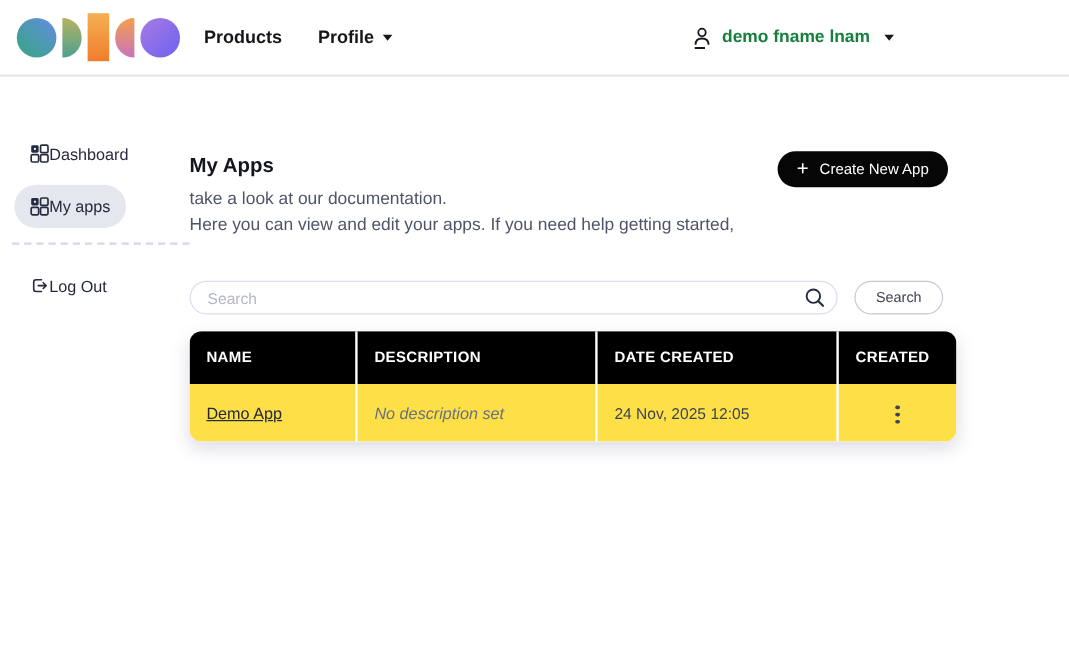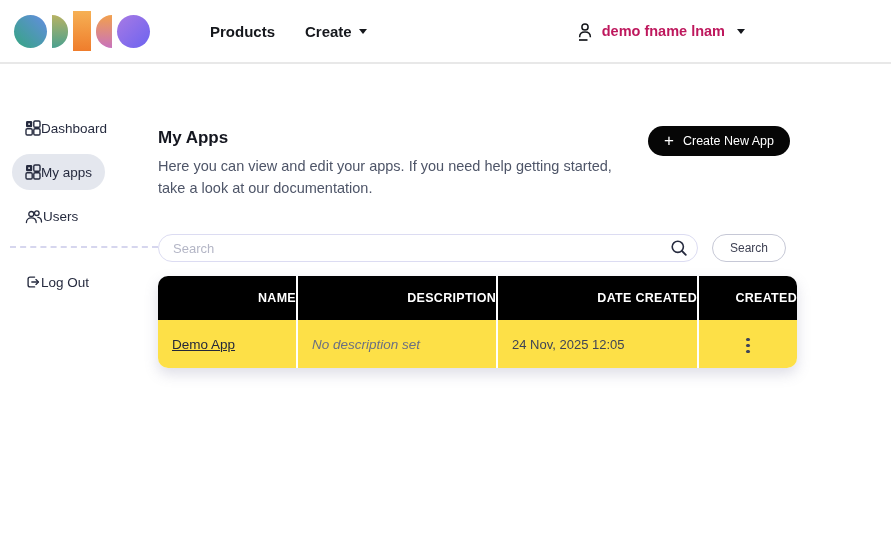--- a/index.html
+++ b/index.html
@@ -8,25 +8,25 @@
 
   
   .navbar { height:64px; display:flex; align-items:center; border-bottom:2px solid #e8e8e8; background:#fff; padding-left:14px; }
   .logo { display:flex; align-items:center; gap:5px; cursor:pointer; }
   .logo .sh { display:block; }
   .sh-c1 { width:33px; height:33px; border-radius:50%; background:linear-gradient(225deg,#5f8fd8 10%,#3aa38a 90%); }
   .sh-d  { width:16px; height:33px; border-radius:0 33px 33px 0; background:linear-gradient(180deg,#b7b263,#4ba18f); }
   .sh-bar{ width:18px; height:40px; background:linear-gradient(180deg,#f6b054,#ef7d2c); }
   .sh-cl { width:16px; height:33px; border-radius:33px 0 0 33px; background:linear-gradient(180deg,#f2a04c,#c873bd); }
   .sh-c2 { width:33px; height:33px; border-radius:50%; background:linear-gradient(135deg,#a87ae4,#6c63f0); }
-  .nav-links { display:flex; align-items:center; gap:30px; margin-left:60px; }
+  .nav-links { display:flex; align-items:center; gap:30px; margin-left:20px; }
   .nav-link { font-size:15px; font-weight:700; color:#15171c; text-decoration:none; display:flex; align-items:center; gap:7px; cursor:pointer; }
   .caret { width:0; height:0; border-left:4.5px solid transparent; border-right:4.5px solid transparent; border-top:5.5px solid #15171c; display:inline-block; }
   .user-menu { margin-left:auto; margin-right:146px; display:flex; align-items:center; gap:8px; cursor:pointer; }
-  .user-name { font-size:14.5px; font-weight:600; color:#be185d; }
+  .user-name { font-size:14.5px; font-weight:600; color:#15803d; }
 
   
   .layout { display:flex; }
   .sidebar { width:158px; padding:46px 0 0 12px; flex-shrink:0; }
   .side-item { display:flex; align-items:center; height:36px; padding:0 13px; border-radius:18px; width:max-content; margin-bottom:8px; cursor:pointer; color:#262b3f; }
   .side-item.active { background:#e4e7ee; }
   .side-label { font-size:13.5px; font-weight:500; color:#262b3f; }
   .side-divider { border-top:2px dashed #d6d6ee; margin:12px 0 16px -2px; width:148px; }
 
   .main { width:639px; padding-top:62px; }
@@ -40,21 +40,21 @@
   .search-field { position:relative; flex:1; }
   .search-field input { width:100%; height:28px; border:1px solid #dcdcf2; border-radius:14px; padding:0 36px 0 14px; font-family:"Liberation Sans",sans-serif; font-size:13px; color:#2c2f3e; outline:none; background:#fff; }
   .search-field input::placeholder { color:#b4b6c6; }
   .search-ic { position:absolute; right:9px; top:4px; cursor:pointer; }
   .search-btn { height:28px; padding:0 17px; margin-right:11px; border:1px solid #c6c8d6; border-radius:14px; background:#fff; font-family:"Liberation Sans",sans-serif; font-size:12px; color:#3f4254; cursor:pointer; }
 
   
   .table-wrap { margin-top:14px; border-radius:10px; overflow:hidden; box-shadow:0 6px 14px rgba(100,100,140,0.22); }
   table { width:100%; border-collapse:collapse; table-layout:fixed; }
   col.c-name{width:139px;} col.c-desc{width:200px;} col.c-date{width:201px;} col.c-act{width:99px;}
-  thead th { background:#000; color:#fff; font-size:12.5px; font-weight:700; letter-spacing:0.3px; text-align:right; height:44px; padding-left:14px; }
+  thead th { background:#000; color:#fff; font-size:12.5px; font-weight:700; letter-spacing:0.3px; text-align:left; height:44px; padding-left:14px; }
   thead th:not(:last-child), tbody td:not(:last-child) { border-right:2px solid #fff; }
   tbody td { background:#fde047; height:48px; padding-left:14px; font-size:13.5px; }
   td.action { text-align:center; padding-left:0; }
   .app-link { color:#24283a; font-weight:500; text-decoration:underline; cursor:pointer; }
   .desc-txt { font-style:italic; color:#6a6f82; }
   .date-txt { color:#3e4356; font-size:13px;text-align:right; }
   .kebab { background:transparent; border:none; cursor:pointer; display:inline-flex; flex-direction:column; align-items:center; gap:2.5px; padding:6px 10px; }
   .kebab .dot { width:3.2px; height:3.2px; border-radius:50%; background:#3f4459; }
 
   .icon { flex-shrink:0; }
@@ -68,21 +68,21 @@
     <div class="logo">
       <span class="sh sh-c1"></span>
       <span class="sh sh-d"></span>
       <span class="sh sh-bar"></span>
       <span class="sh sh-cl"></span>
       <span class="sh sh-c2"></span>
     </div>
     <nav class="nav-links">
       <a class="nav-link">Products</a>
       <a class="nav-link">
-        <span>Create</span>
+        <span>Profile</span>
         <span class="caret"></span>
       </a>
     </nav>
     <div class="user-menu">
       <svg class="icon" width="18" height="20" viewBox="0 0 18 20">
         <circle cx="9" cy="6" r="3.1" fill="none" stroke="#15171c" stroke-width="1.5"></circle>
         <path d="M3.6 16.3c0-3.5 2.4-5.2 5.4-5.2s5.4 1.7 5.4 5.2" fill="none" stroke="#15171c" stroke-width="1.5"></path>
         <line x1="3" y1="19" x2="11.5" y2="19" stroke="#15171c" stroke-width="1.7"></line>
       </svg>
       <span class="user-name">demo fname lnam</span>
@@ -106,50 +106,41 @@
       <div class="side-item active">
         <svg class="icon" width="16" height="16" viewBox="0 0 16 16">
           <rect x="1" y="1" width="6.2" height="6.2" rx="1.2" fill="#262b3f"></rect>
           <rect x="3.3" y="3.3" width="1.6" height="1.6" fill="#fff"></rect>
           <rect x="8.8" y="1" width="6.2" height="6.2" rx="1.2" fill="none" stroke="#262b3f" stroke-width="1.4"></rect>
           <rect x="1" y="8.8" width="6.2" height="6.2" rx="1.2" fill="none" stroke="#262b3f" stroke-width="1.4"></rect>
           <rect x="8.8" y="8.8" width="6.2" height="6.2" rx="1.2" fill="none" stroke="#262b3f" stroke-width="1.4"></rect>
         </svg>
         <span class="side-label">My apps</span>
       </div>
-      <div class="side-item">
-        <svg class="icon" width="18" height="15" viewBox="0 0 18 15">
-          <circle cx="11.8" cy="4.2" r="2.3" fill="none" stroke="#262b3f" stroke-width="1.3"></circle>
-          <path d="M16.5 13c0-2.9-1.6-4.4-3.6-4.6" fill="none" stroke="#262b3f" stroke-width="1.3" stroke-linecap="round"></path>
-          <circle cx="6.3" cy="5" r="2.5" fill="#fff" stroke="#262b3f" stroke-width="1.3"></circle>
-          <path d="M1.4 13.6c0-3 2-4.7 4.9-4.7s4.9 1.7 4.9 4.7" fill="none" stroke="#262b3f" stroke-width="1.3" stroke-linecap="round"></path>
-        </svg>
-        <span class="side-label">Users</span>
-      </div>
 
       <div class="side-divider"></div>
 
       <div class="side-item">
         <svg class="icon" width="16" height="16" viewBox="0 0 16 16">
           <path d="M9.6 3.1H5.1c-1.3 0-2 .7-2 2v5.8c0 1.3.7 2 2 2h4.5" fill="none" stroke="#262b3f" stroke-width="1.35" stroke-linecap="round"></path>
           <line x1="6.8" y1="8" x2="13.2" y2="8" stroke="#262b3f" stroke-width="1.35" stroke-linecap="round"></line>
           <polyline points="11,5.6 13.4,8 11,10.4" fill="none" stroke="#262b3f" stroke-width="1.35" stroke-linecap="round" stroke-linejoin="round"></polyline>
         </svg>
         <span class="side-label">Log Out</span>
       </div>
     </aside>
 
     <main class="main">
 
       <div class="page-header">
         <div>
           <h1 class="page-title">My Apps</h1>
           <div class="page-desc">
+            <div>take a look at our documentation.</div>
             <div>Here you can view and edit your apps. If you need help getting started,</div>
-            <div>take a look at our documentation.</div>
           </div>
         </div>
         <button class="create-btn">
           <span class="plus">+</span>
           <span>Create New App</span>
         </button>
       </div>
 
       <div class="search-row">
         <div class="search-field">

